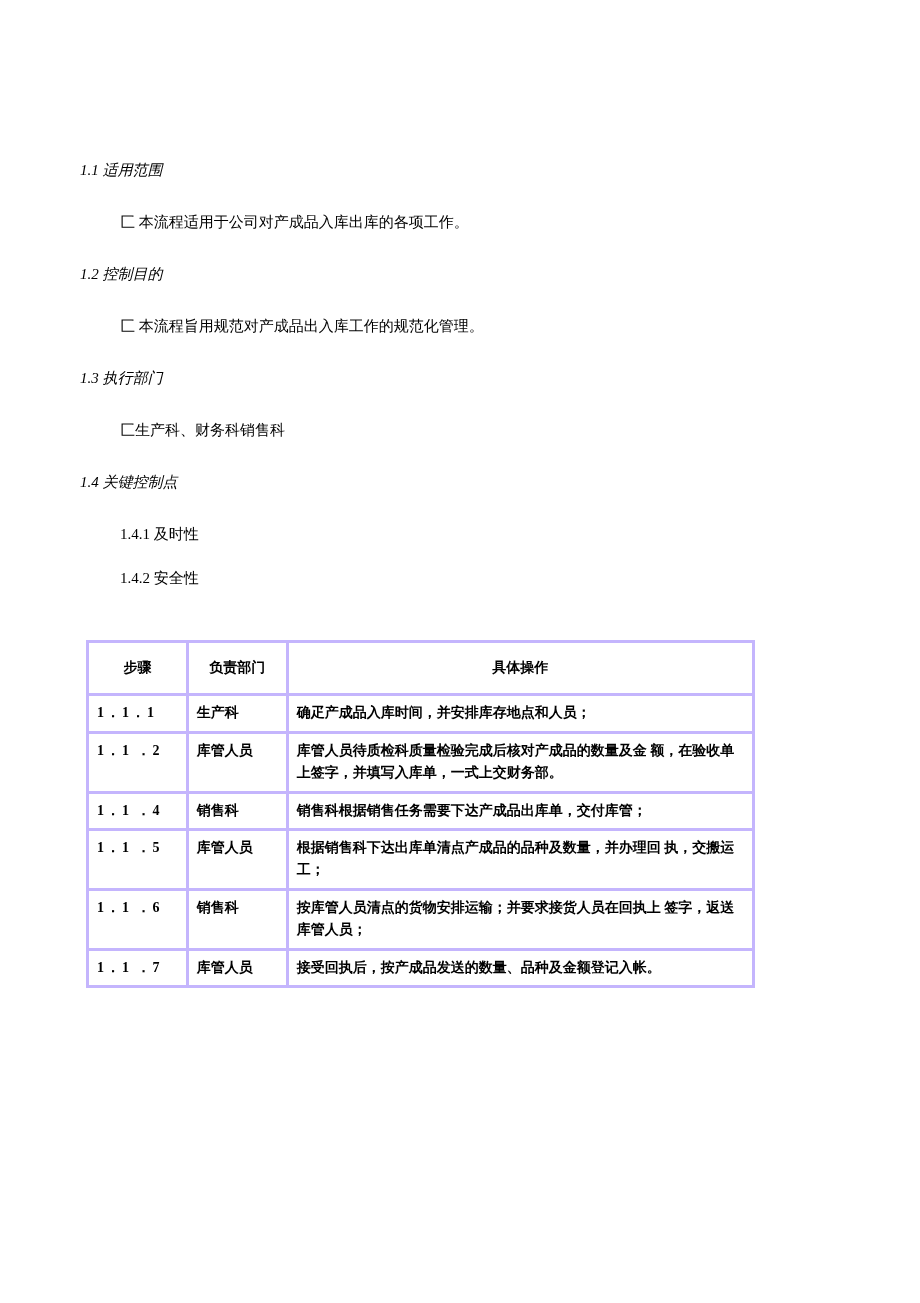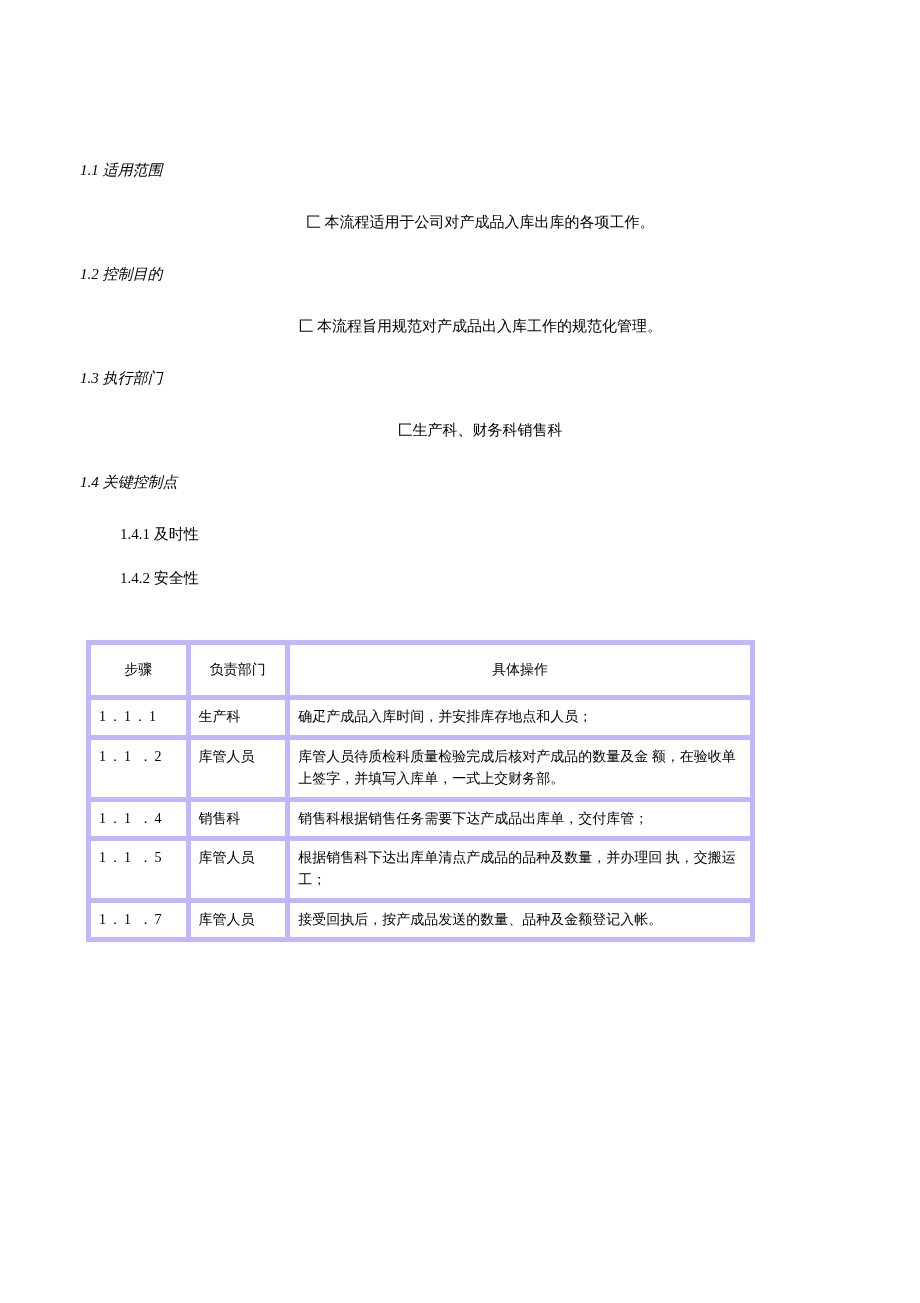--- a/index.html
+++ b/index.html
@@ -15,39 +15,38 @@
     }
     .section-heading {
       margin-bottom: 28px;
       margin-top: 28px;
       font-style: italic;
     }
     .indent-block {
       padding-left: 40px;
       margin-bottom: 20px;
       margin-top: 20px;
-      text-align: center;
     }
     .sub-indent {
       padding-left: 40px;
       margin-bottom: 20px;
       margin-top: 20px;
     }
     table {
       border-collapse: collapse;
       width: 88%;
       margin-left: 6px;
       margin-top: 50px;
     }
     th, td {
-      border: 5px solid #c4b5fd;
+      border: 3px solid #c4b5fd;
       padding: 6px 8px;
       text-align: left;
       vertical-align: top;
-      font-weight: normal;
+      font-weight: bold;
       font-size: 14px;
     }
     th {
       text-align: center;
       padding-top: 14px;
       padding-bottom: 14px;
     }
     col.c1 { width: 15%; }
     col.c2 { width: 15%; }
     col.c3 { width: 70%; }
@@ -97,18 +96,23 @@
       <td class="step">1．1 ．4</td>
       <td>销售科</td>
       <td>销售科根据销售任务需要下达产成品出库单，交付库管；</td>
     </tr>
     <tr>
       <td class="step">1．1 ．5</td>
       <td>库管人员</td>
       <td>根据销售科下达出库单清点产成品的品种及数量，并办理回 执，交搬运工；</td>
     </tr>
     <tr>
+      <td class="step">1．1 ．6</td>
+      <td>销售科</td>
+      <td>按库管人员清点的货物安排运输；并要求接货人员在回执上 签字，返送库管人员；</td>
+    </tr>
+    <tr>
       <td class="step">1．1 ．7</td>
       <td>库管人员</td>
       <td>接受回执后，按产成品发送的数量、品种及金额登记入帐。</td>
     </tr>
   </tbody>
 </table>
 
 </body></html>

